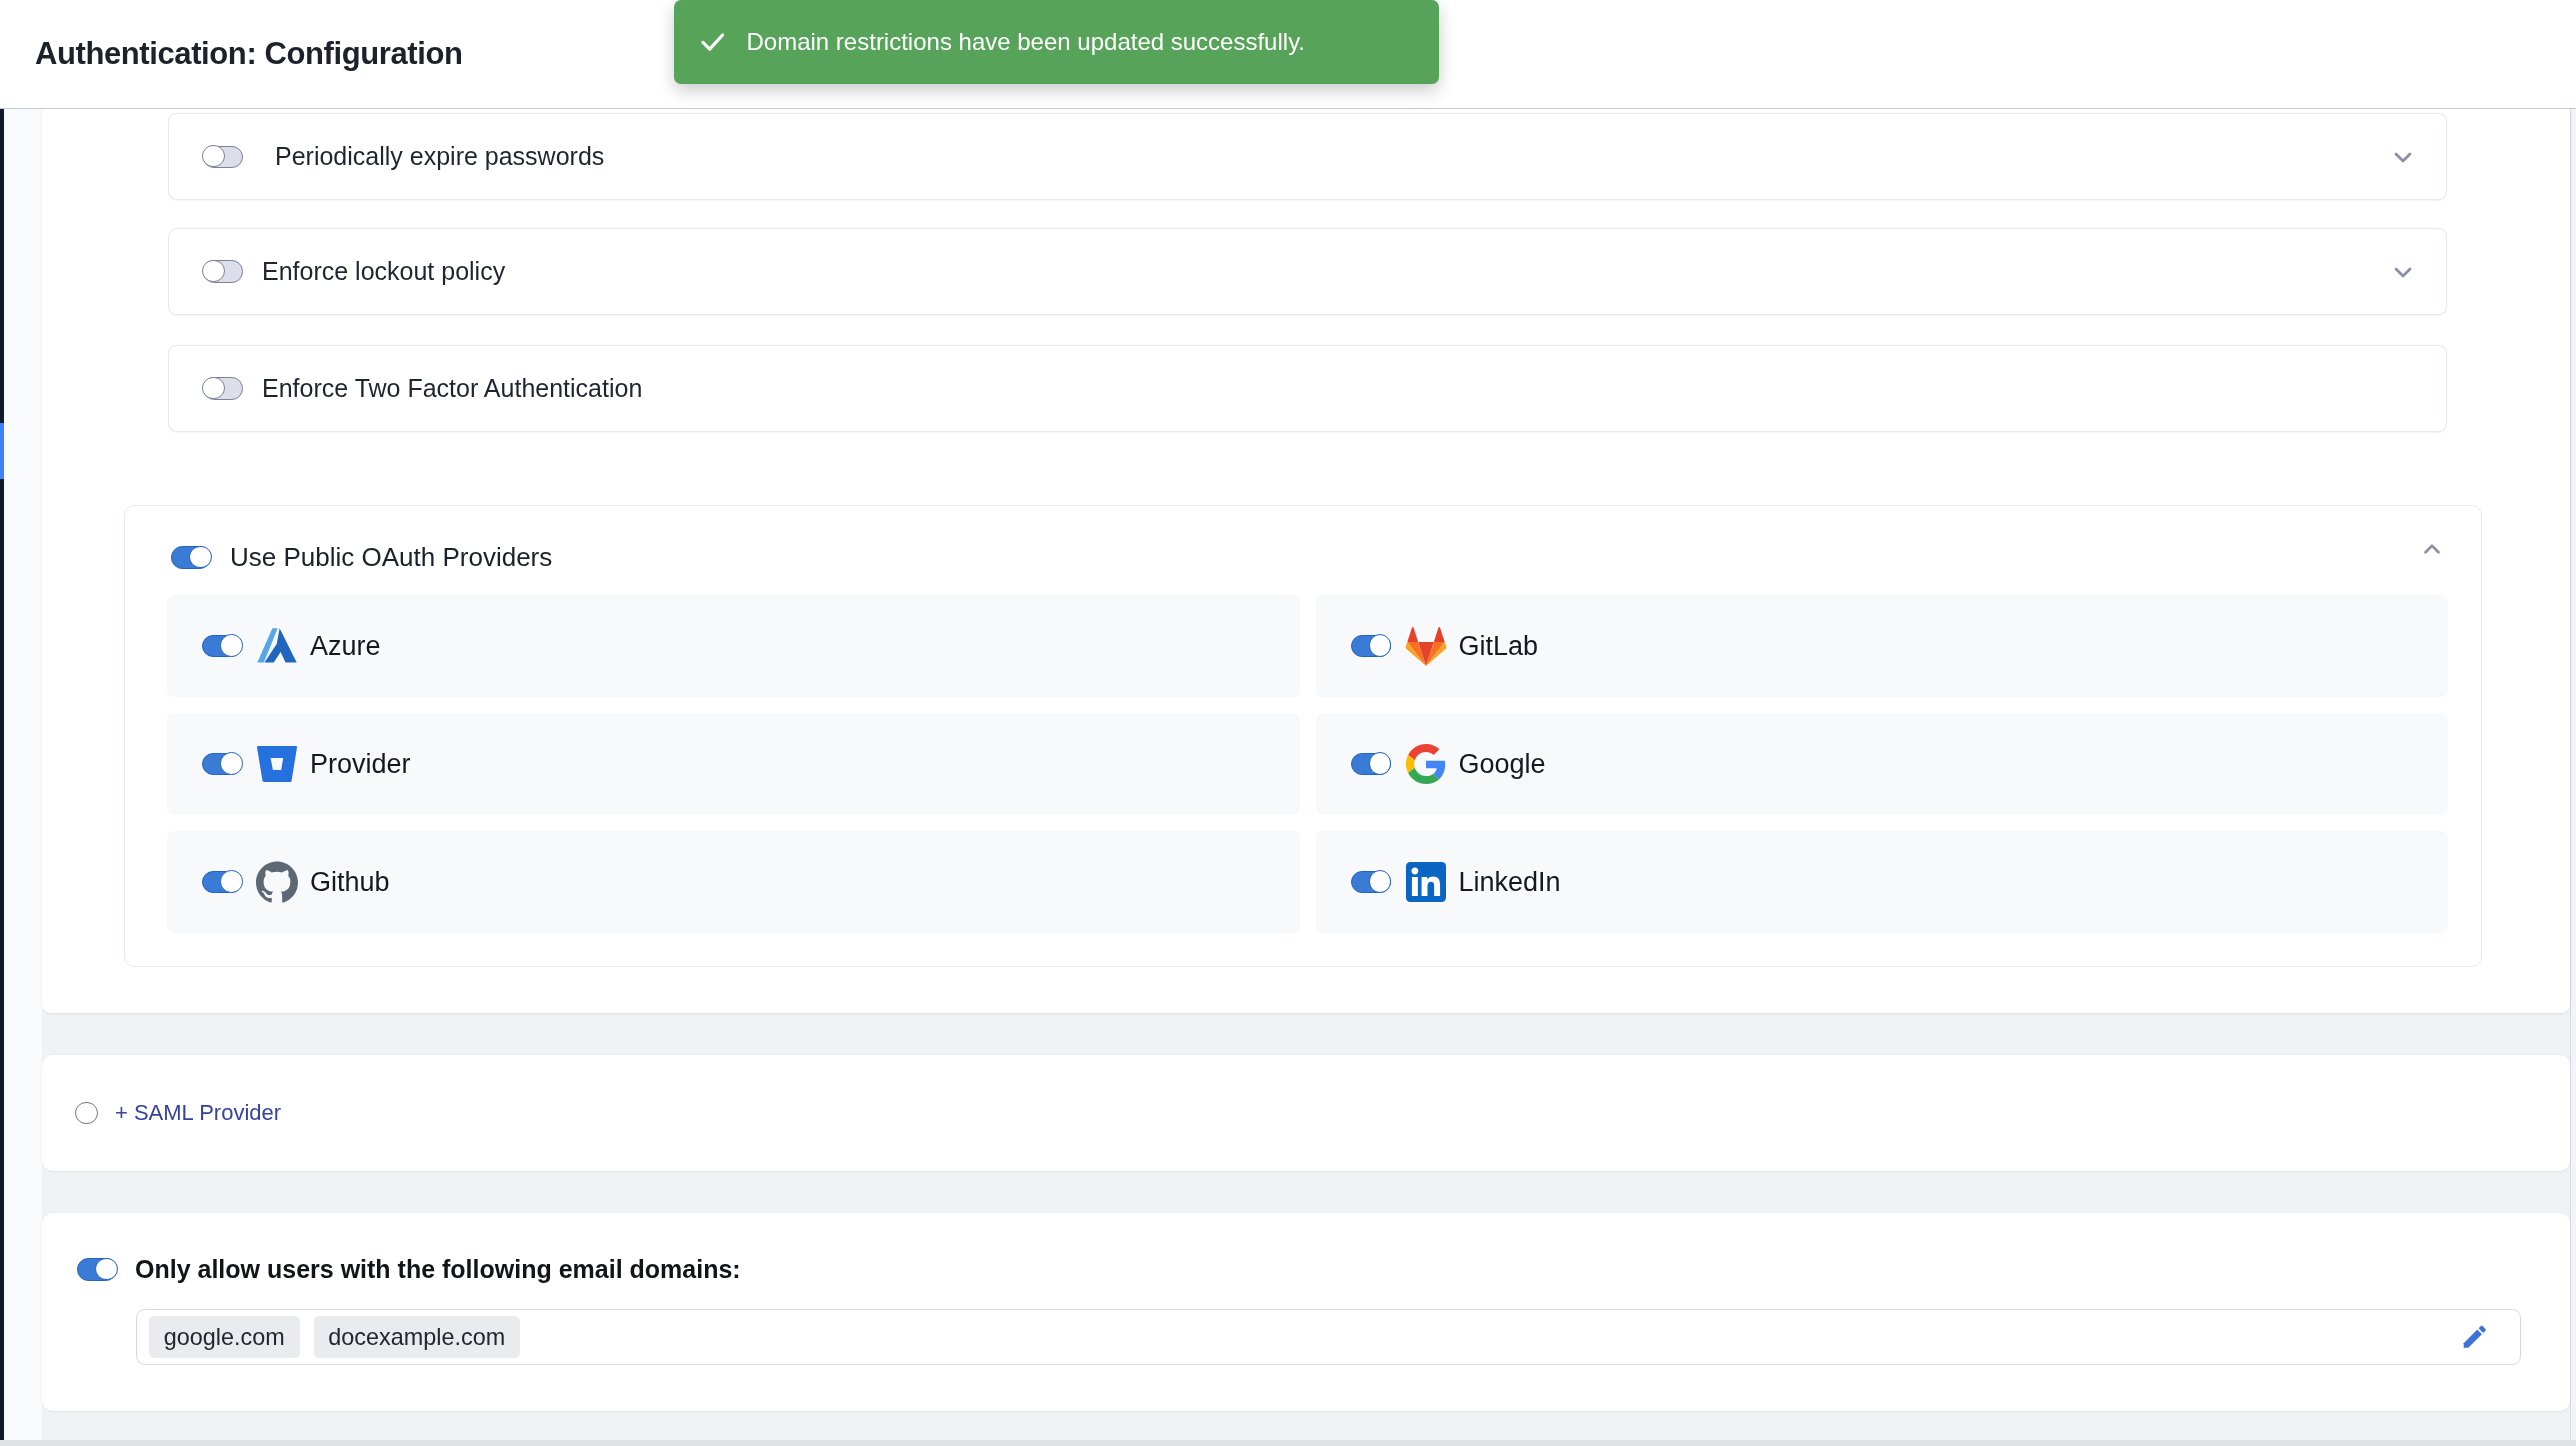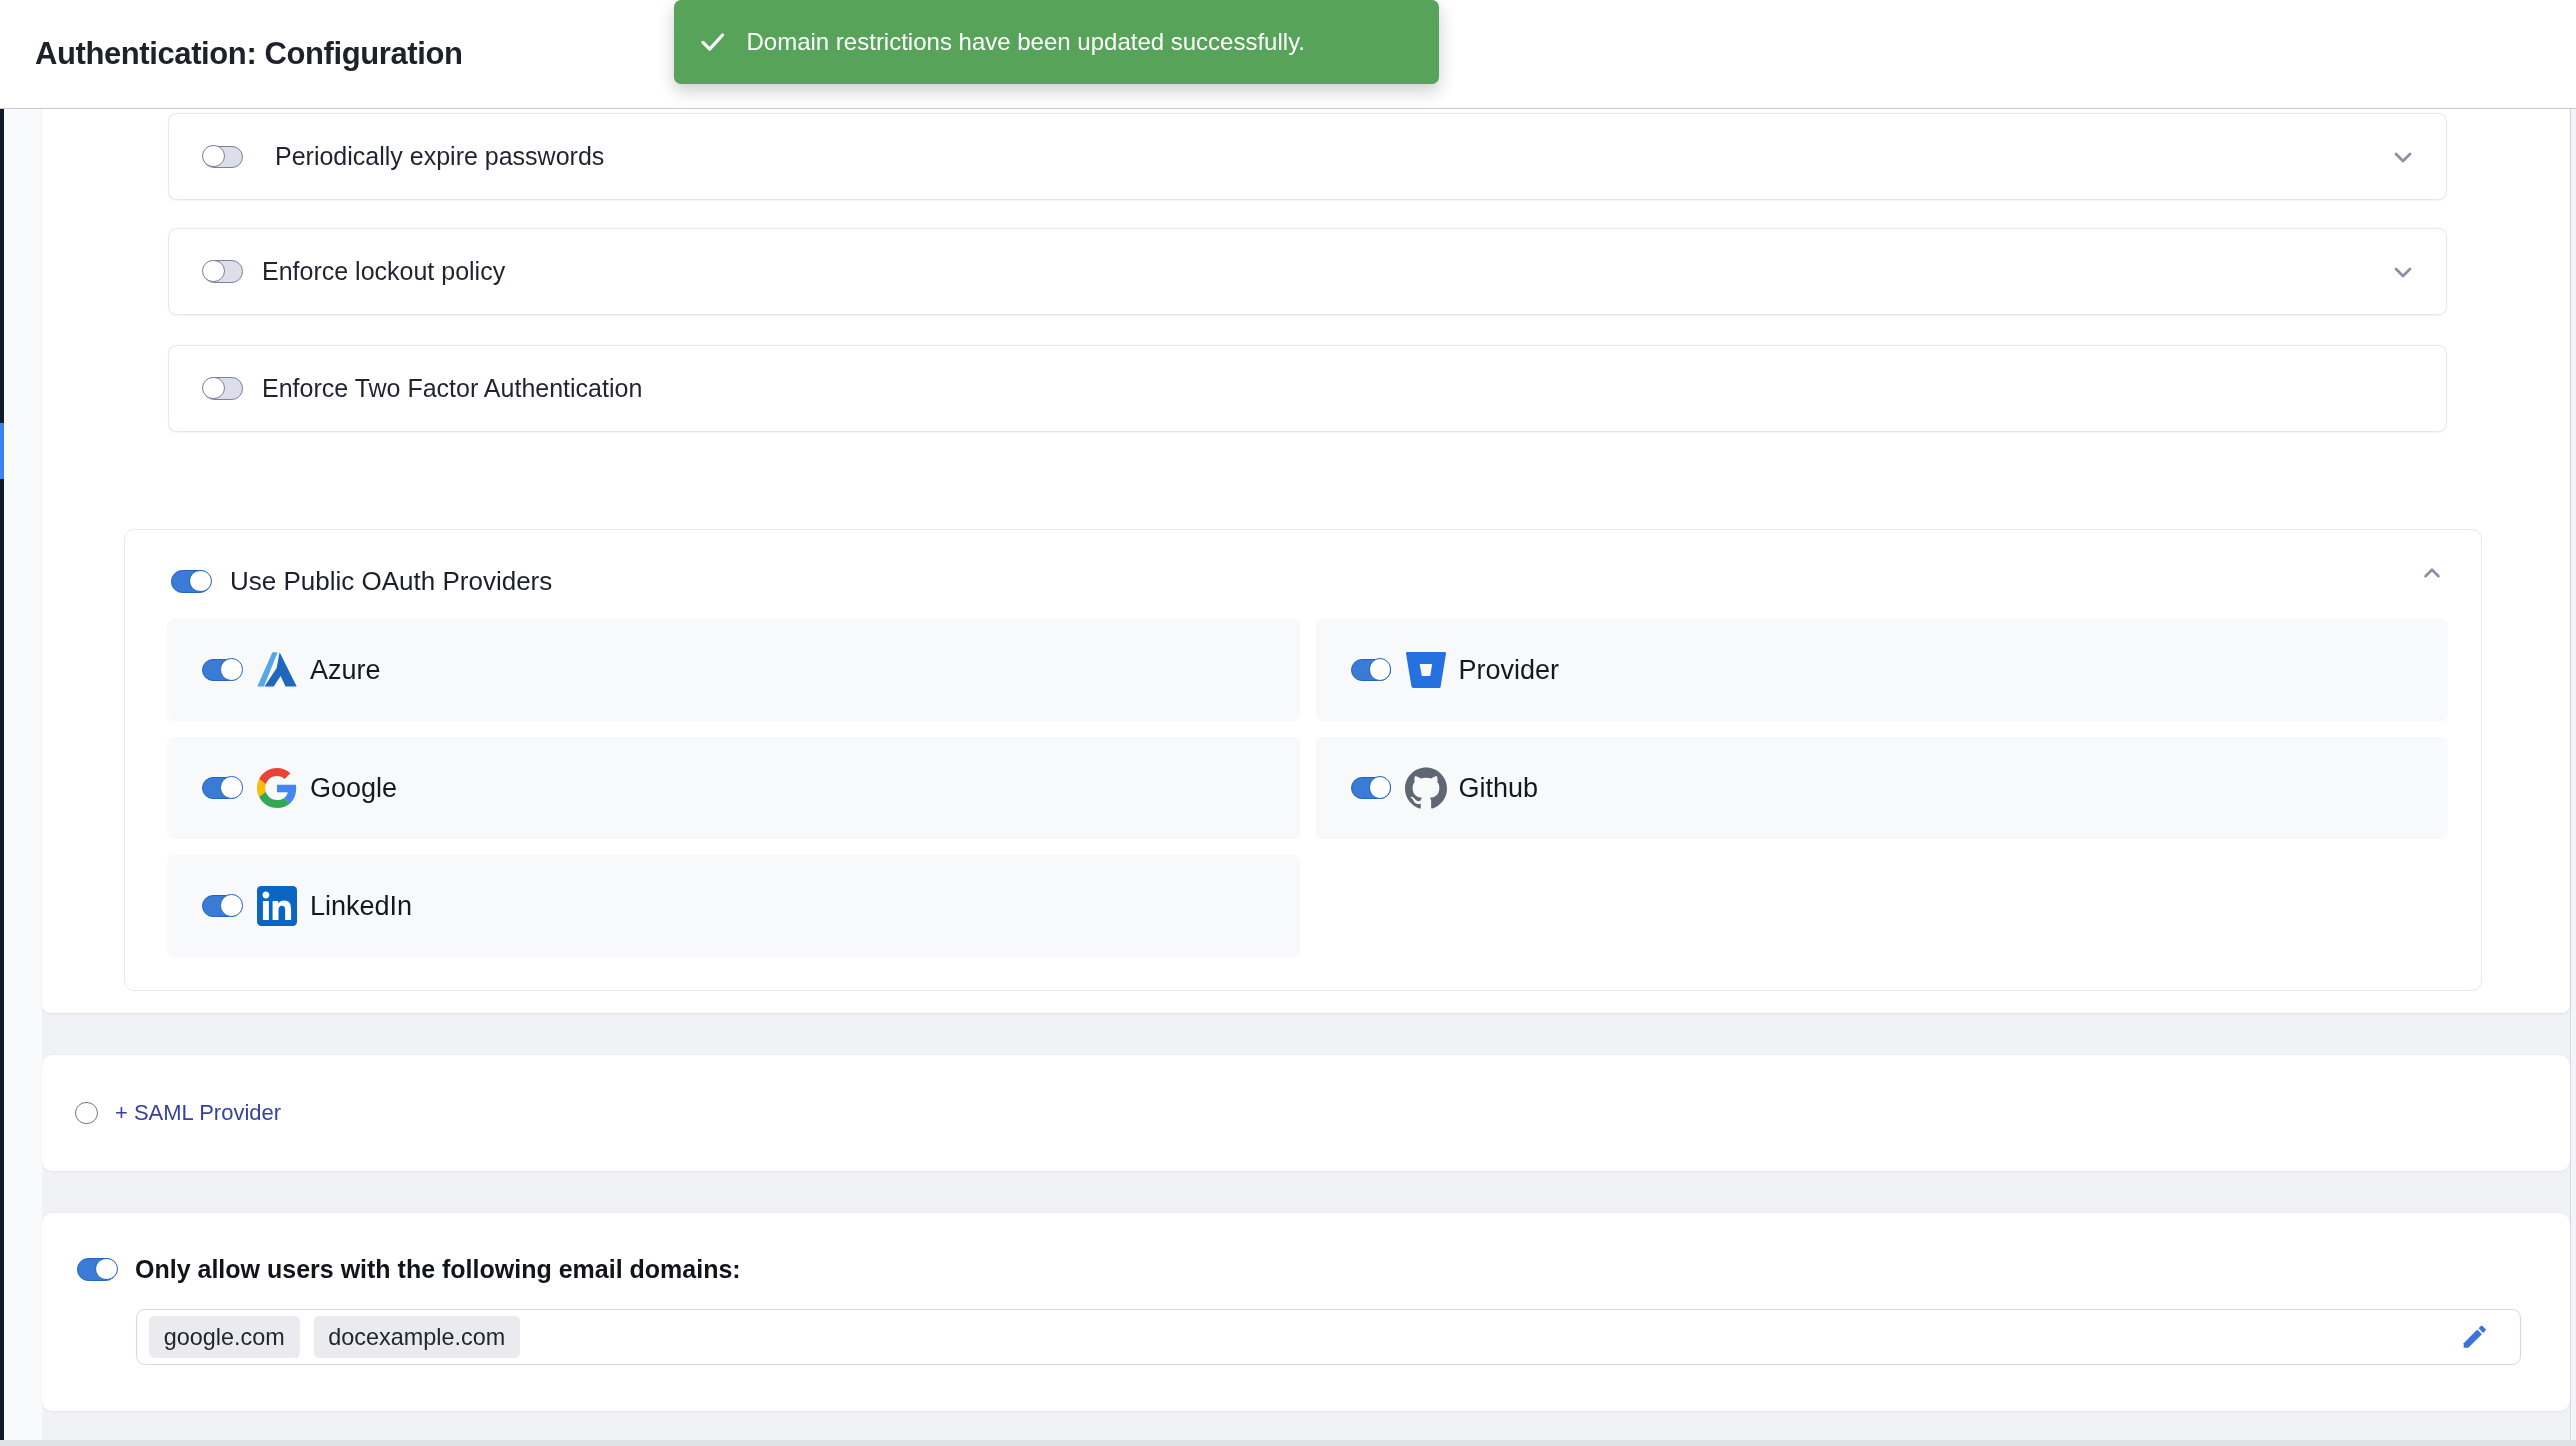--- a/index.html
+++ b/index.html
@@ -42,21 +42,21 @@
   .toggle { position:relative; width:40px; height:22.6px; border-radius:11.3px; flex:0 0 auto; cursor:pointer; }
   .toggle.off { background:#dcdee9; border:1.7px solid #7b8198; }
   .toggle.off .knob { position:absolute; left:-1.7px; top:-1.7px; width:22.6px; height:22.6px; border-radius:50%;
                       background:#ffffff; border:1.7px solid #7b8198; }
   .toggle.on { background:#3a7bd5; border:1.7px solid #2263c3; }
   .toggle.on .knob { position:absolute; right:-1.7px; top:-1.7px; width:22.6px; height:22.6px; border-radius:50%;
                      background:#ffffff; border:1.7px solid #2263c3; }
 
   
   .oauth-card { position:absolute; left:82px; top:396px; width:2358px; height:462px; background:#ffffff;
-                border:0.9px solid #e7e9ee; border-radius:10.4px;margin-top:24px; }
+                border:0.9px solid #e7e9ee; border-radius:10.4px; }
   .oauth-head { position:absolute; left:46px; top:36px; display:flex; align-items:center; }
   .oauth-head .row-label { font-size:26px; color:#1c2028; margin-left:19px; }
   .oauth-chevron { position:absolute; right:36px; top:29.5px; width:26px; height:26px; cursor:pointer; }
   .provider-grid { position:absolute; left:42px; top:89px; width:2281px;
                    display:grid; grid-template-columns:1fr 1fr; column-gap:28px; row-gap:13px;gap:16px; }
   .provider-tile { height:102px; background:#f8f9fb; border-radius:7px; display:flex; align-items:center; padding-left:35px; }
   .provider-icon { width:42px; height:42px; margin-left:14px; flex:0 0 auto; display:flex; align-items:center; justify-content:center; }
   .provider-name { font-size:27px; color:#14181f; margin-left:12px; }
 
   
@@ -145,20 +145,37 @@
             </div>
           <div class="provider-icon">
             <svg viewBox="0 0 64 64" width="42" height="42">
               <polygon points="33,5 25,5 2,57 12,57" fill="#55a7e8"></polygon>
               <path d="M36,5 L62,57 H45 L37.5,41 L27,57 H13 L31.5,29 Z" fill="#2166bd"></path>
             </svg>
           </div>
           <div class="provider-name">Azure</div>
         </div>
 
+        <div class="provider-tile">
+          <div class="toggle on">
+              <div class="knob"></div>
+            </div>
+          <div class="provider-icon">
+            <svg viewBox="0 0 586 559" width="42" height="42">
+              <path fill="#e24329" d="M293 559 L184 224 h218 Z"></path>
+              <path fill="#fc6d26" d="M293 559 L184 224 H32 Z"></path>
+              <path fill="#fca326" d="M32 224 L9 296 a19 19 0 0 0 7 21 L293 559 Z"></path>
+              <path fill="#e24329" d="M32 224 h152 L119 23 c-3 -10 -18 -10 -21 0 Z"></path>
+              <path fill="#fc6d26" d="M293 559 L402 224 h152 Z"></path>
+              <path fill="#fca326" d="M554 224 l23 72 a19 19 0 0 1 -7 21 L293 559 Z"></path>
+              <path fill="#e24329" d="M554 224 H402 L467 23 c3 -10 18 -10 21 0 Z"></path>
+            </svg>
+          </div>
+          <div class="provider-name">GitLab</div>
+        </div>
 
         <div class="provider-tile">
           <div class="toggle on">
               <div class="knob"></div>
             </div>
           <div class="provider-icon">
             <svg viewBox="0 0 24 24" width="40" height="40">
               <path fill="#2671e0" d="M.778 1.213a.768.768 0 0 0-.768.892l3.263 19.81c.084.5.515.868 1.022.873H19.95a.772.772 0 0 0 .77-.646l3.27-20.03a.768.768 0 0 0-.768-.899zM14.52 15.53H9.522L8.17 8.466h7.561z"></path>
             </svg>
           </div>

